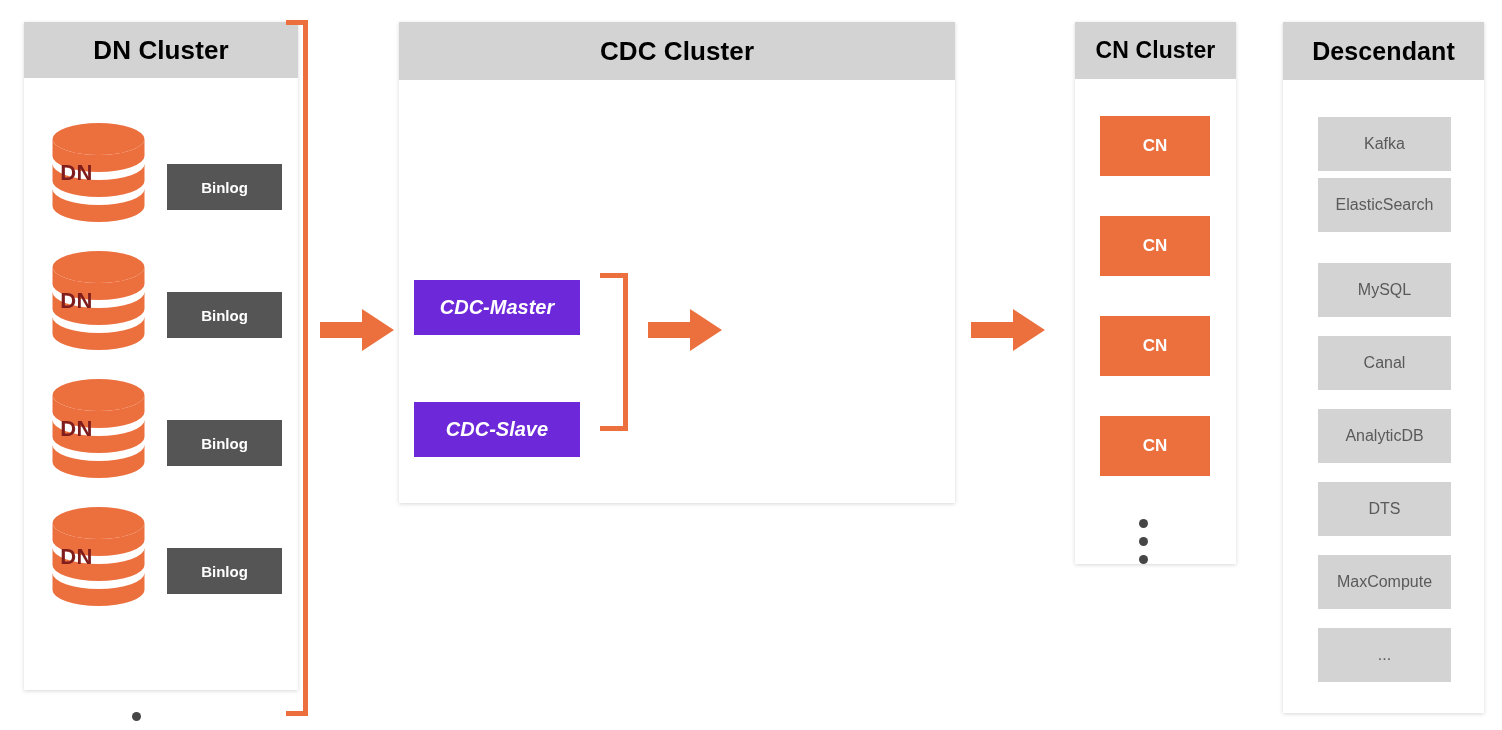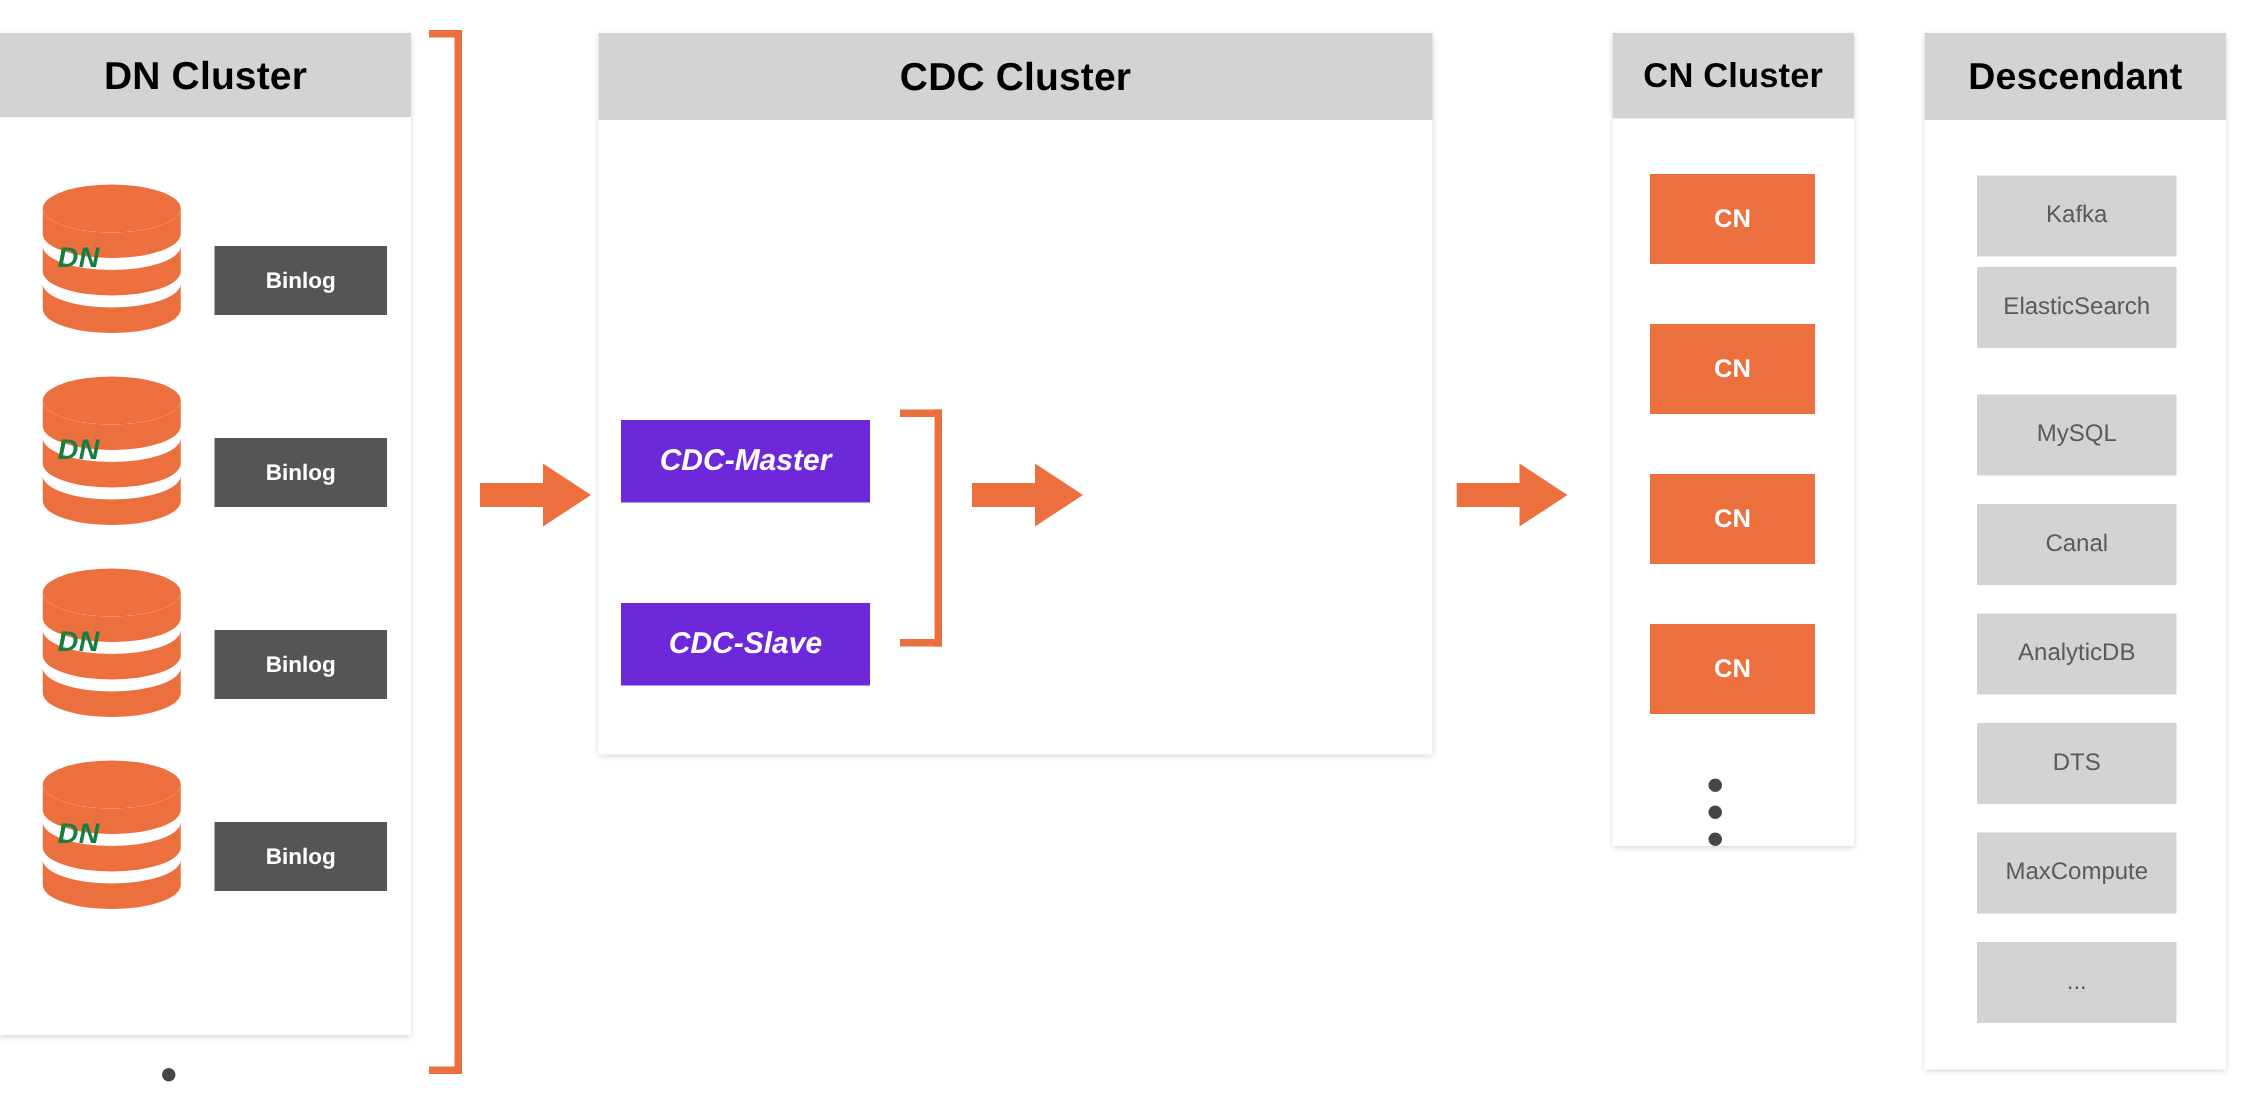--- a/index.html
+++ b/index.html
@@ -36,21 +36,21 @@
     justify-content: center;
     letter-spacing: 0.1px;
     white-space: nowrap;
   }
   .panel-body {
     position: relative;
     width: 100%;
   }
 
   
-  #dn-panel      { left: 0;  top: 22px;  width: 274px; height: 668px; }
+  #dn-panel      { left: 24px;  top: 22px;  width: 274px; height: 668px; }
   #dn-panel .panel-header { height: 56px; font-size: 26px; }
 
   .dn-row {
     position: absolute;
     left: 0;
     width: 100%;
     height: 128px;
   }
   .db-cylinder {
     position: absolute;
@@ -62,26 +62,25 @@
   .db-cylinder svg { display: block; width: 105px; height: 102px; }
   .db-label {
     position: absolute;
     left: 0;
     top: 0;
     width: 105px;
     height: 102px;
     display: flex;
     align-items: center;
     justify-content: center;
-    color: #15803d;
-    font-size: 19px;
+    color: #7f1d1d;
+    font-size: 22px;
     font-weight: bold;
     letter-spacing: 0.3px;
     pointer-events: none;
-    font-style: italic;
   }
   .binlog-box {
     position: absolute;
     left: 143px;
     top: 42px;
     width: 115px;
     height: 46px;
     background: #555555;
     color: #ffffff;
     font-size: 15px;

